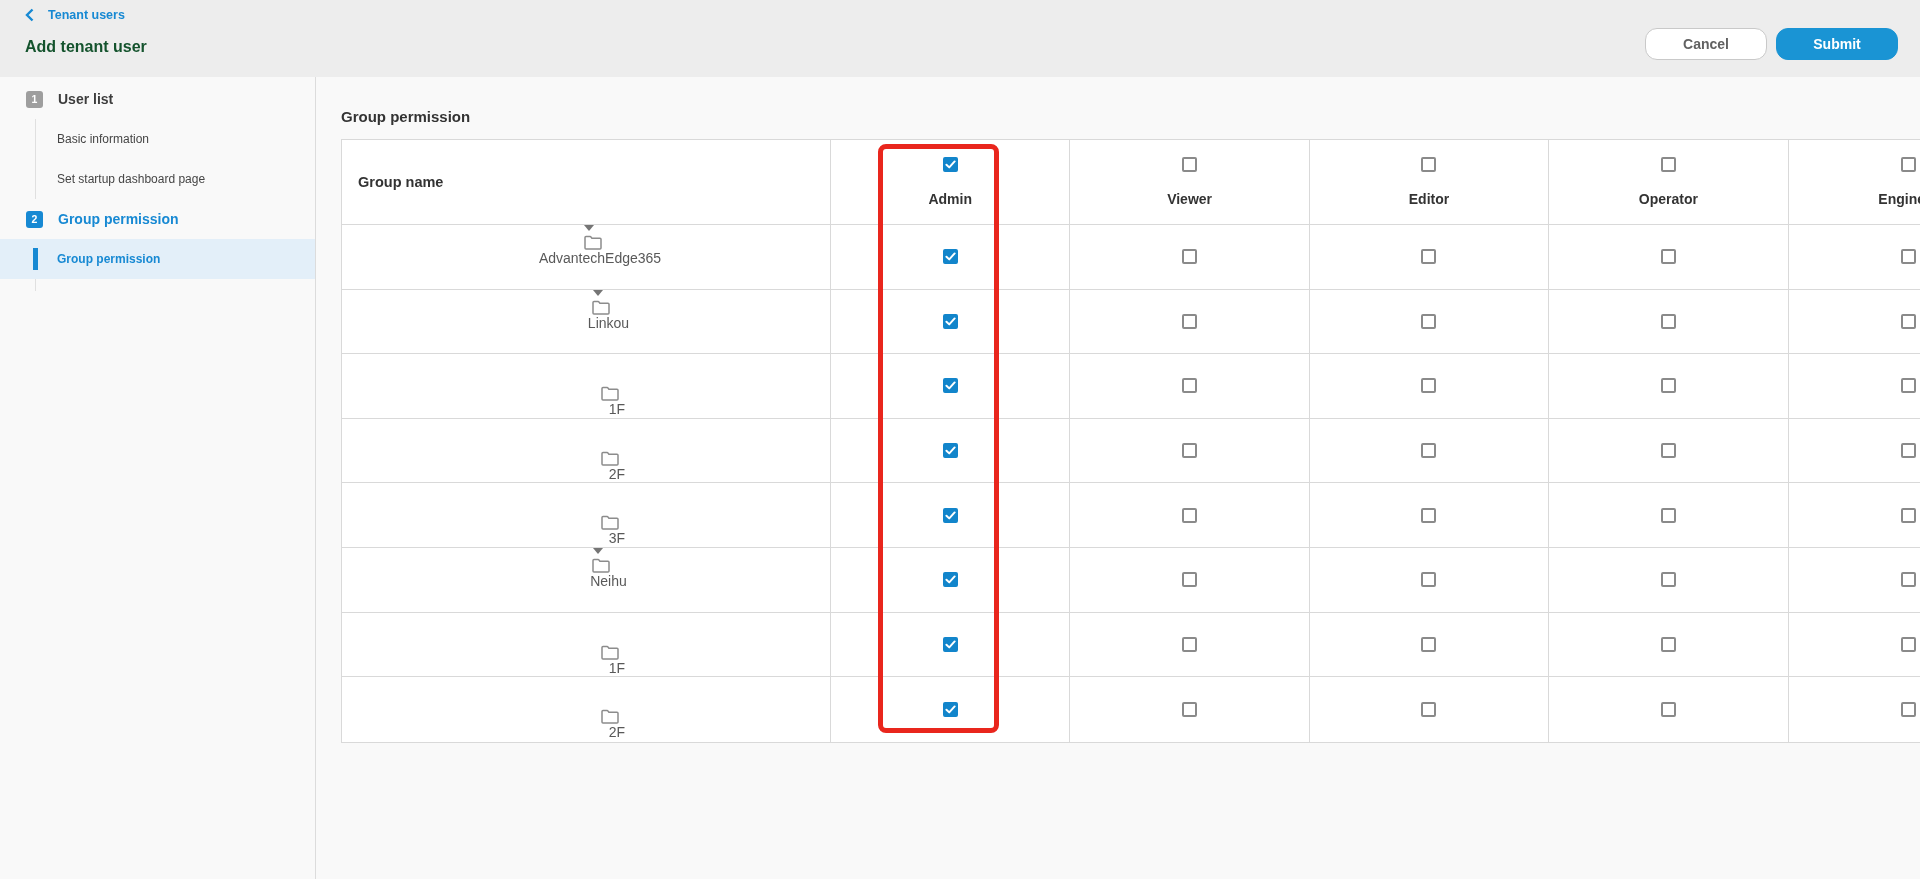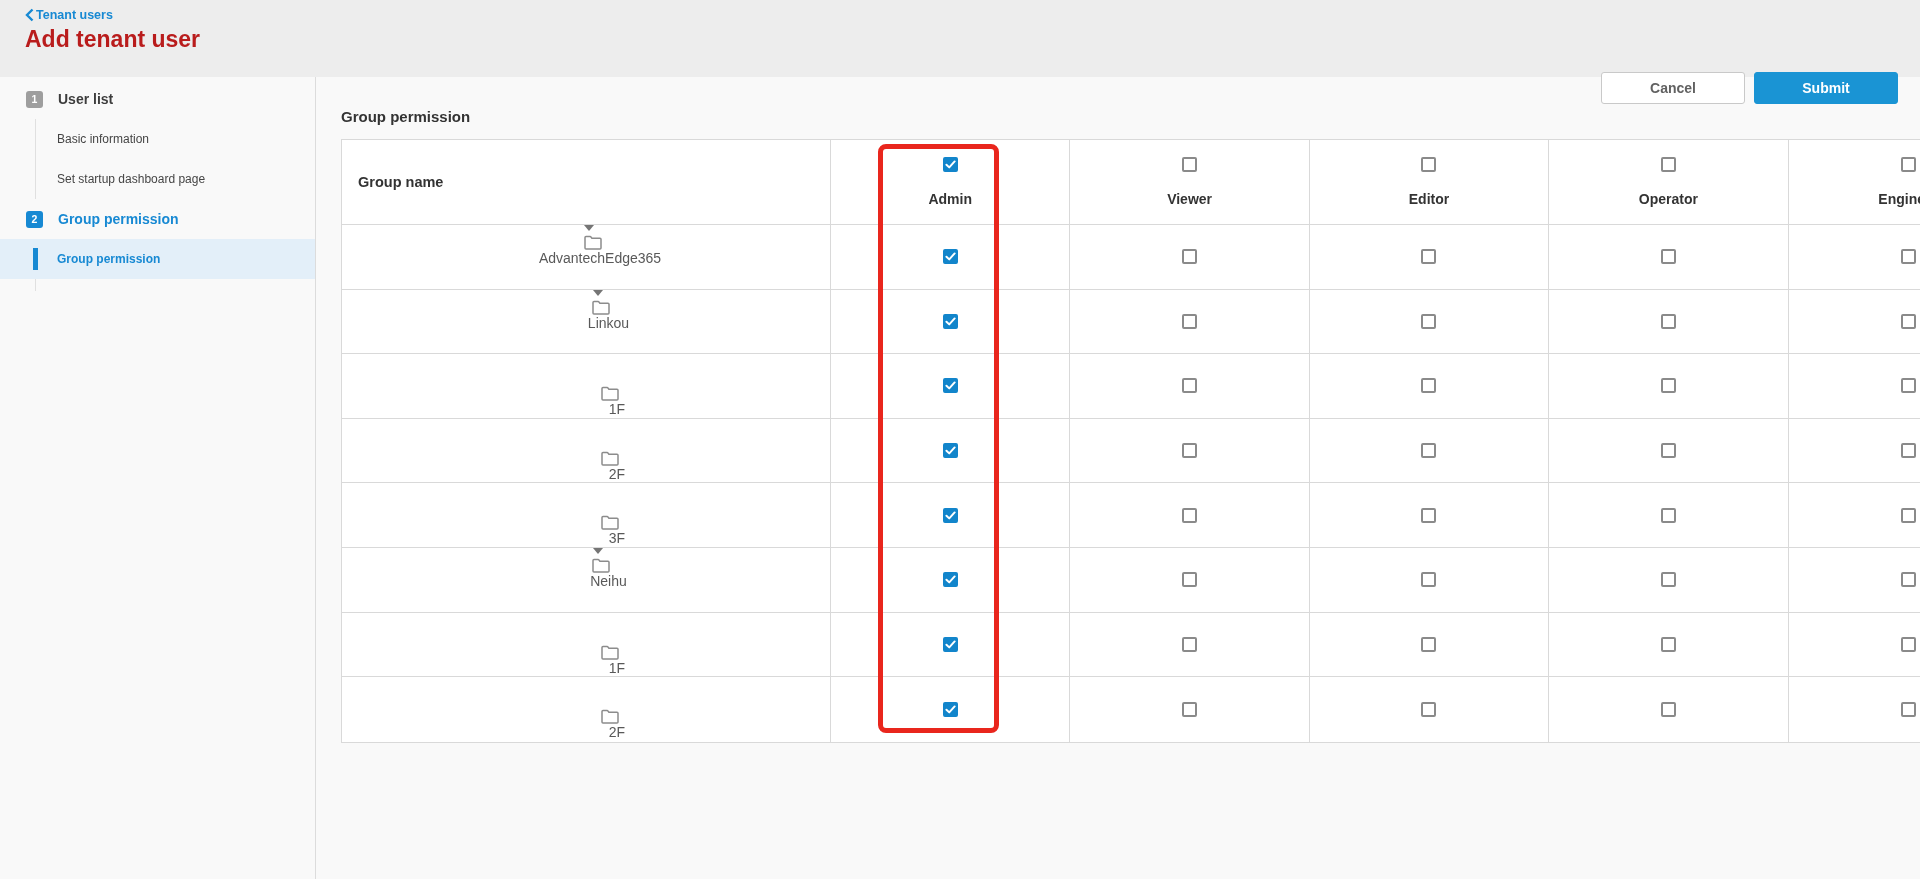--- a/index.html
+++ b/index.html
@@ -7,28 +7,28 @@
   body {
     font-family:"Liberation Sans","DejaVu Sans",sans-serif;
     background:#f9f9f9; color:#333;
   }
 
   
   .page-header {
     position:relative; height:77px; background:#ededed; padding:8px 22px 0 25px;
   }
   .back-link {
-    display:inline-flex; align-items:center; gap:2px; cursor:pointer;
+    display:inline-flex; align-items:center; gap:14px; cursor:pointer;
     color:var(--accent,#1789d3); font-size:12.5px; font-weight:bold; text-decoration:none;
   }
-  .page-title { margin-top:0; font-size:23px; font-weight:bold; color:#b91c1c; }
+  .page-title { margin-top:12px; font-size:16px; font-weight:bold; color:#14532d; }
   .header-actions { position:absolute; top:28px; right:22px; display:flex; gap:9px; }
   .btn {
-    width:144px; height:32px; border-radius:3px; font-size:14px; font-weight:bold;
-    font-family:inherit; cursor:pointer; display:inline-flex; align-items:center; justify-content:center;margin-top:44px;
+    width:122px; height:32px; border-radius:12px; font-size:14px; font-weight:bold;
+    font-family:inherit; cursor:pointer; display:inline-flex; align-items:center; justify-content:center;
   }
   .btn-cancel { background:#ffffff; border:1px solid #c9c9c9; color:#616161; }
   .btn-submit { background:var(--submit,#1a94d4); border:1px solid var(--submit,#1a94d4); color:#fff; }
 
   
   .content { display:flex; height:802px; }
   .sidebar {
     width:316px; flex:0 0 316px; background:#f9f9f9;
     border-right:1px solid #dcdcdc; padding-top:2px;
   }

